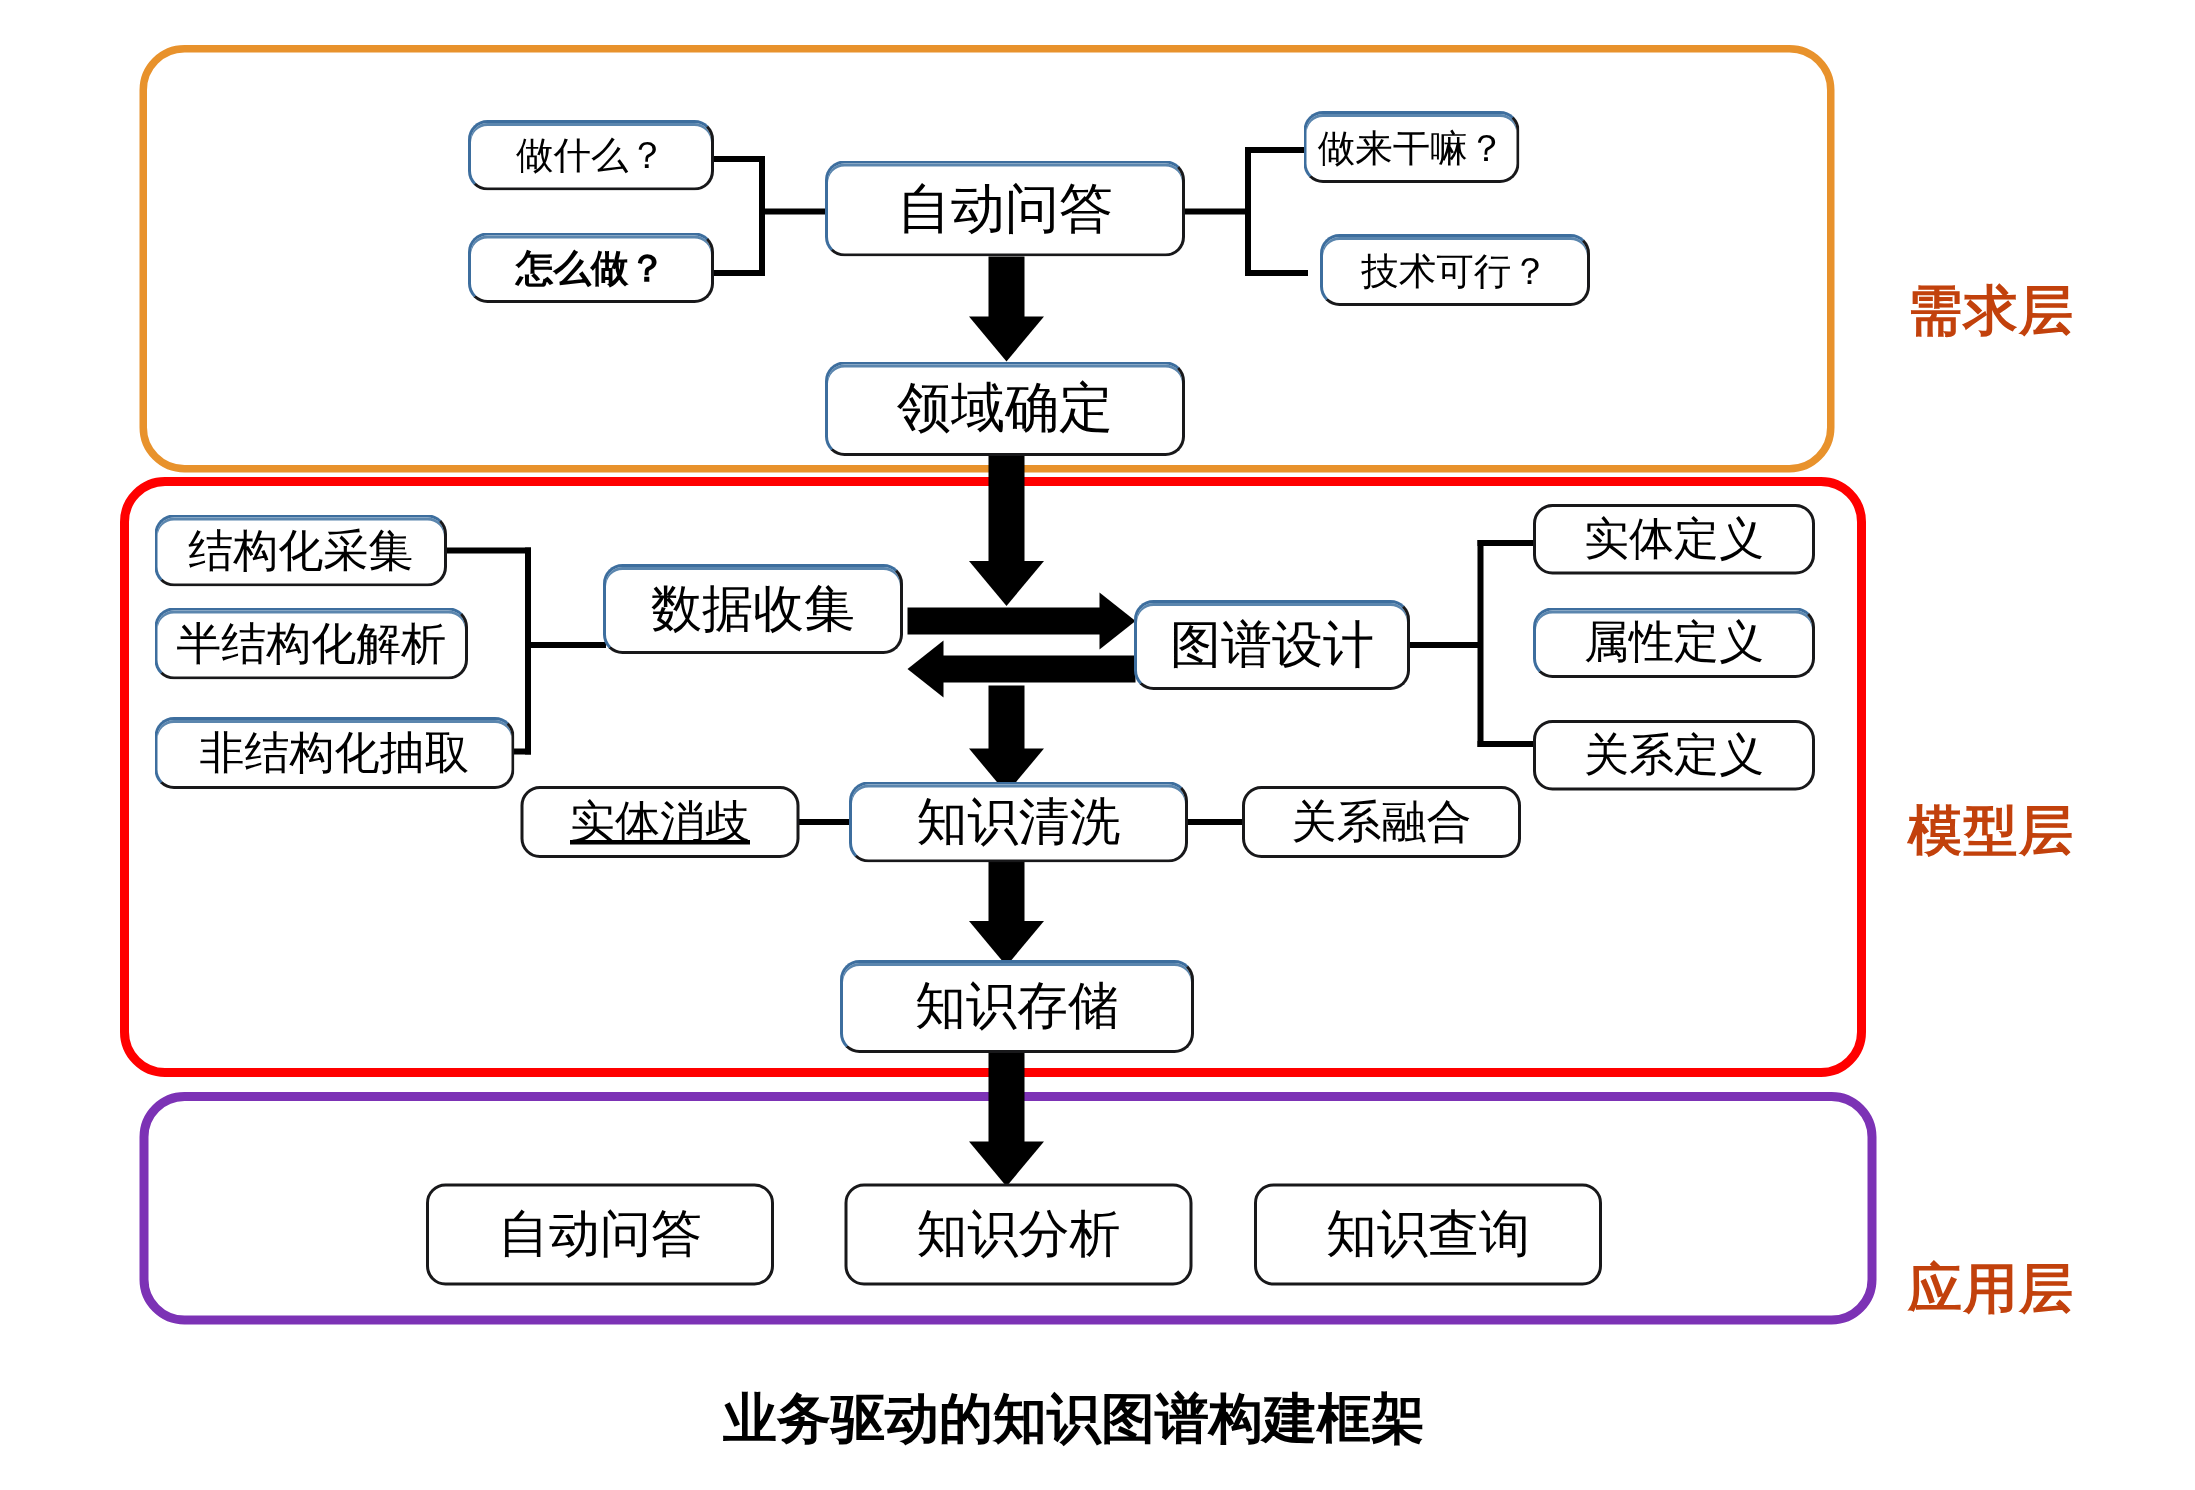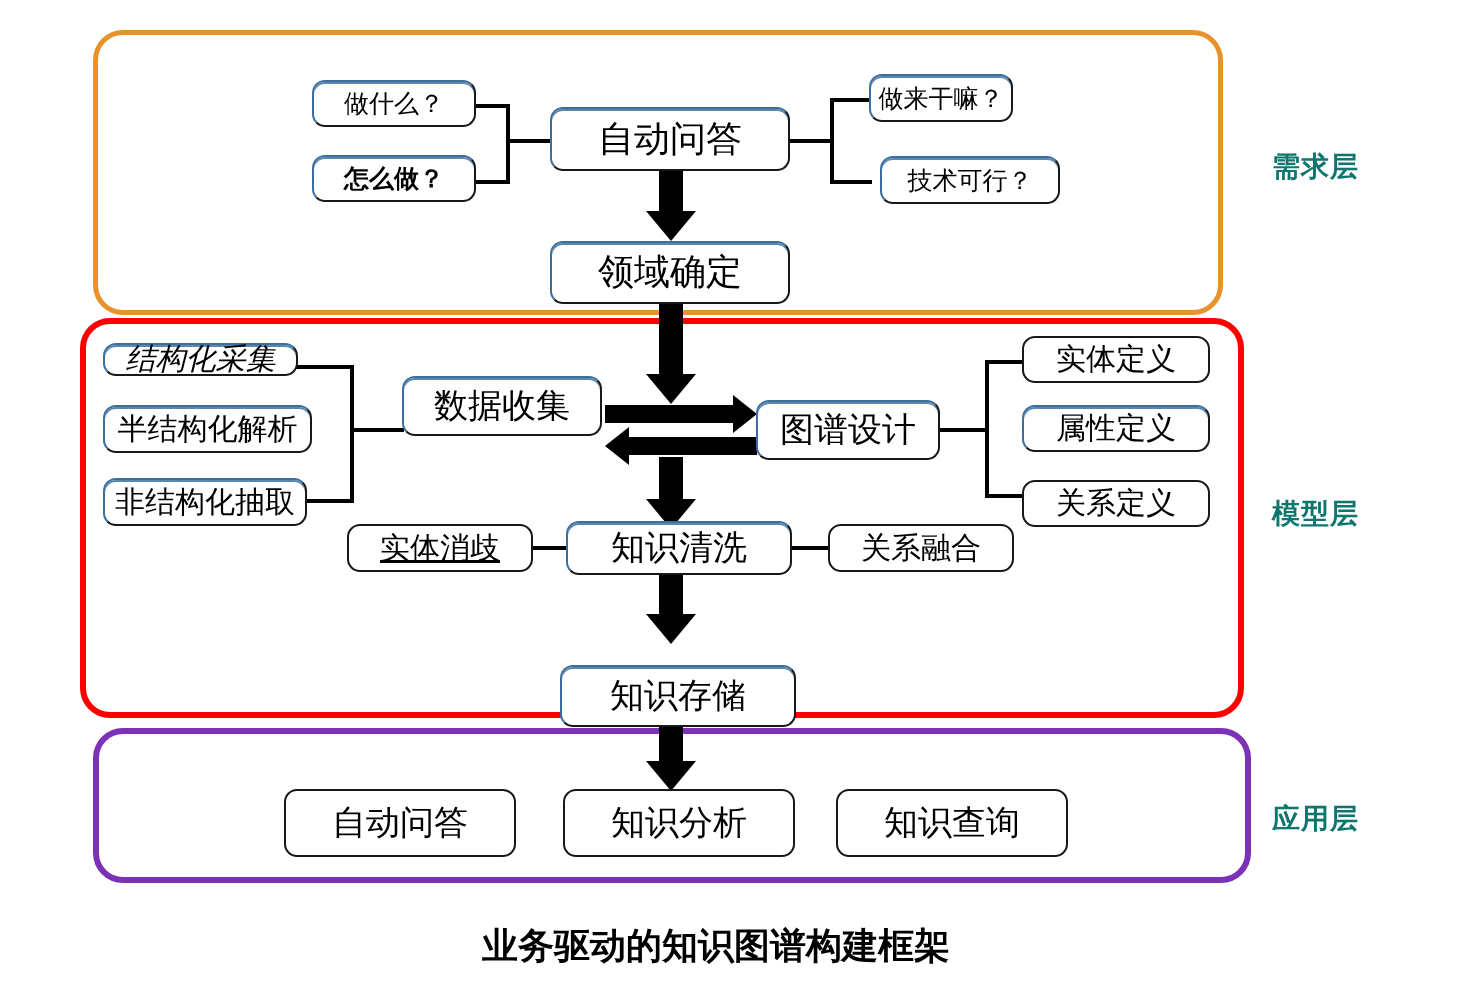--- a/index.html
+++ b/index.html
@@ -28,24 +28,25 @@
   }
   .layer-requirement { border-width: 5px; }
   .layer-model       { border-width: 6px; }
   .layer-application { border-width: 6px; }
 
   
   .layer-label {
     position: absolute;
     font-family: "Liberation Sans", "DejaVu Sans", sans-serif;
     font-weight: bold;
-    font-size: 28px;
-    color: #0f766e;
+    font-size: 36px;
+    color: #c2410c;
     letter-spacing: 1px;
     white-space: nowrap;
+    margin-top: 35px;
   }
 
   
   .node {
     position: absolute;
     box-sizing: border-box;
     background: #ffffff;
     border: 2.5px solid #18181a;
     border-radius: 13px;
     display: flex;
@@ -186,23 +187,23 @@
     <div class="head"></div>
   </div>
 
   <div class="node bevel n-xlarge" style="left:550px; top:241px; width:240px; height:63px;">领域确定</div>
 
   <div class="arrow-down" style="left:646px; top:300px; width:50px; height:104px;">
     <div class="shaft" style="width:24px; height:76px;"></div>
     <div class="head"></div>
   </div>
 
-  <div class="node bevel n-mid" style="left:103px; top:343px; width:195px; height:33px;font-style:italic;">结构化采集</div>
+  <div class="node bevel n-mid" style="left:103px; top:343px; width:195px; height:48px;">结构化采集</div>
   <div class="node bevel n-mid" style="left:103px; top:405px; width:209px; height:48px;">半结构化解析</div>
-  <div class="node bevel n-mid" style="left:103px; top:478px; width:204px; height:48px;">非结构化抽取</div>
+  <div class="node bevel n-mid" style="left:103px; top:478px; width:240px; height:48px;">非结构化抽取</div>
 
   <div class="conn v" style="left:350px; top:365px; height:138px;"></div>
   <div class="conn h" style="left:296px; top:365px; width:58px;"></div>
   <div class="conn h" style="left:305px; top:499px; width:49px;"></div>
   <div class="conn h" style="left:350px; top:428px; width:54px;"></div>
 
   <div class="node bevel n-large" style="left:402px; top:376px; width:200px; height:60px;">数据收集</div>
 
   <div class="arrow-h" style="left:605px; top:399px; width:152px; height:30px;">
     <div class="shaft" style="left:0; width:130px; height:18px;"></div>
@@ -235,21 +236,21 @@
   <div class="node bevel n-large" style="left:566px; top:521px; width:226px; height:54px;">知识清洗</div>
 
   <div class="conn h" style="left:790px; top:546px; width:40px;"></div>
   <div class="node plain n-mid" style="left:828px; top:524px; width:186px; height:48px;">关系融合</div>
 
   <div class="arrow-down" style="left:646px; top:572px; width:50px; height:72px;">
     <div class="shaft" style="width:24px; height:44px;"></div>
     <div class="head"></div>
   </div>
 
-  <div class="node bevel n-large" style="left:560px; top:640px; width:236px; height:62px;margin-top:25px;">知识存储</div>
+  <div class="node bevel n-large" style="left:560px; top:640px; width:236px; height:62px;">知识存储</div>
 
   <div class="arrow-down" style="left:646px; top:699px; width:50px; height:92px;">
     <div class="shaft" style="width:24px; height:64px;"></div>
     <div class="head"></div>
   </div>
 
   <div class="node plain n-large" style="left:284px; top:789px; width:232px; height:68px;">自动问答</div>
   <div class="node plain n-large" style="left:563px; top:789px; width:232px; height:68px;">知识分析</div>
   <div class="node plain n-large" style="left:836px; top:789px; width:232px; height:68px;">知识查询</div>
 

